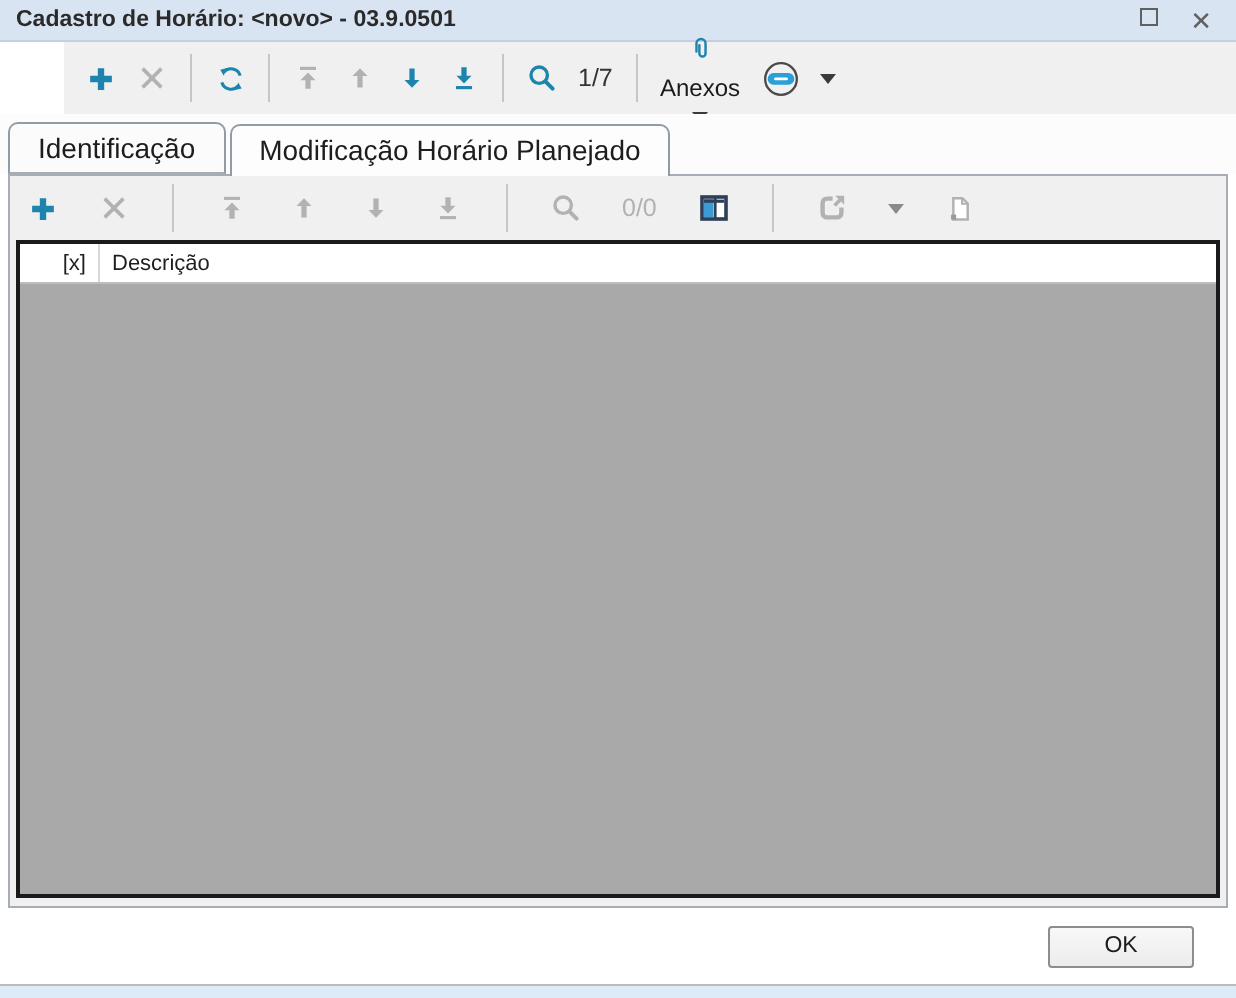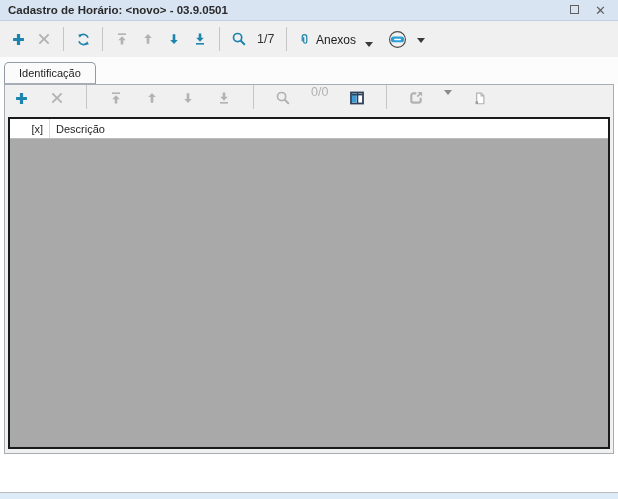--- a/index.html
+++ b/index.html
@@ -24,68 +24,68 @@
   .titlebar .title { font-weight: bold; font-size: 11.5px; color: #2a2a2a; flex: 1; }
   .win-controls { display: flex; align-items: center; gap: 16px; padding-right: 4px; }
   .maximize-box { width: 9px; height: 9px; border: 1.4px solid #606060; display: inline-block; }
   .close-glyph { color: #606060; font-size: 13px; line-height: 1; }
 
   
   .toolbar {
     height: 36px; flex: 0 0 36px;
     background: #f0f0f0;
     display: flex; align-items: center;
-    padding: 0 6px; gap: 2px;
+    padding: 0 6px; gap: 2px; margin-left: 32px;
   }
   .tbtn {
     width: 24px; height: 26px;
     display: flex; align-items: center; justify-content: center;
     background: transparent; border: none; cursor: default;
   }
   .tsep { width: 1px; height: 24px; background: #c6c6c6; margin: 0 5px; flex: 0 0 1px; }
   .counter { font-size: 12.5px; color: #333; padding: 0 4px; min-width: 26px; }
   .counter.disabled { color: #b2b2b2; }
-  .anexos-group { display: flex; align-items: flex-end; gap: 5px; padding: 0 4px; }
+  .anexos-group { display: flex; align-items: center; gap: 5px; padding: 0 4px; flex-direction: column; }
   .anexos-label { font-size: 12px; color: #1b1b1b; }
   .caret { width: 0; height: 0; border-left: 4px solid transparent; border-right: 4px solid transparent; border-top: 5px solid #3a3a3a; display: inline-block; margin: 0 4px; }
 
   
   .tabstrip {
     flex: 0 0 27px;
     background: #fcfcfc;
     display: flex; align-items: flex-end;
     padding: 4px 0 0 4px; gap: 2px;
     position: relative; z-index: 2;
   }
   .tab {
     background: #fdfdfd;
     border: 1px solid #919ba6;
     border-bottom: none;
     border-radius: 5px 5px 0 0;
     padding: 4px 14px 5px 14px;
-    font-size: 11px; color: #1d1d1d;
+    font-size: 14px; color: #1d1d1d;
     position: relative;
     cursor: default;
   }
   .tab.inactive { border-bottom: 1px solid #a7adb5; margin-bottom: 0; padding-bottom: 4px; background: #fbfbfb; }
   .tab.active { margin-bottom: -1px; z-index: 3; }
 
   
   .panel {
     flex: 1 1 auto;
     margin: 0 4px;
     border: 1px solid #a7adb5;
     background: #f0f0f0;
     display: flex; flex-direction: column;
     position: relative; z-index: 1;
     min-height: 0;
   }
   .grid-toolbar {
     flex: 0 0 32px;
-    display: flex; 
+    display: flex; align-items: center;
     padding: 0 4px; gap: 12px;
   }
   .grid-table {
     flex: 1 1 auto;
     margin: 0 3px 4px 3px;
     border: 2px solid #1a1a1a;
     background: #a9a9a9;
     display: flex; flex-direction: column;
     min-height: 0;
   }
@@ -205,20 +205,21 @@
           <circle cx="9" cy="9" r="7.5" fill="#f1f1f1" stroke="#4a4a4a" stroke-width="1.1"></circle>
           <rect x="2.7" y="6.2" width="12.6" height="5.5" rx="2.75" fill="#2a9fd8"></rect>
           <rect x="5.7" y="8.3" width="6.6" height="1.3" rx="0.65" fill="#ffffff"></rect>
         </svg>
     </button>
     <span><span class="caret"></span></span>
   </div>
 
   <div class="tabstrip">
     <div class="tab inactive"><span>Identificação</span></div>
+    <div class="tab active"><span>Modificação Horário Planejado</span></div>
   </div>
 
   <div class="panel">
 
     <div class="grid-toolbar">
       <button class="tbtn">
         <svg viewBox="0 0 16 16" width="15" height="15">
             <path d="M6.3 2.2h3.4v4.1h4.1v3.4H9.7v4.1H6.3V9.7H2.2V6.3h4.1z" fill="#1d85ad"></path>
           </svg>
       </button>
@@ -288,17 +289,18 @@
       <div class="grid-header">
         <div class="gh-cell gh-check">[x]</div>
         <div class="gh-cell gh-desc">Descrição</div>
       </div>
       <div class="grid-body"></div>
     </div>
 
   </div>
 
   <div class="footer">
+    <button class="btn">OK</button>
   </div>
 
   <div class="bottom-strip"></div>
 
 </div>
 
 </body></html>

